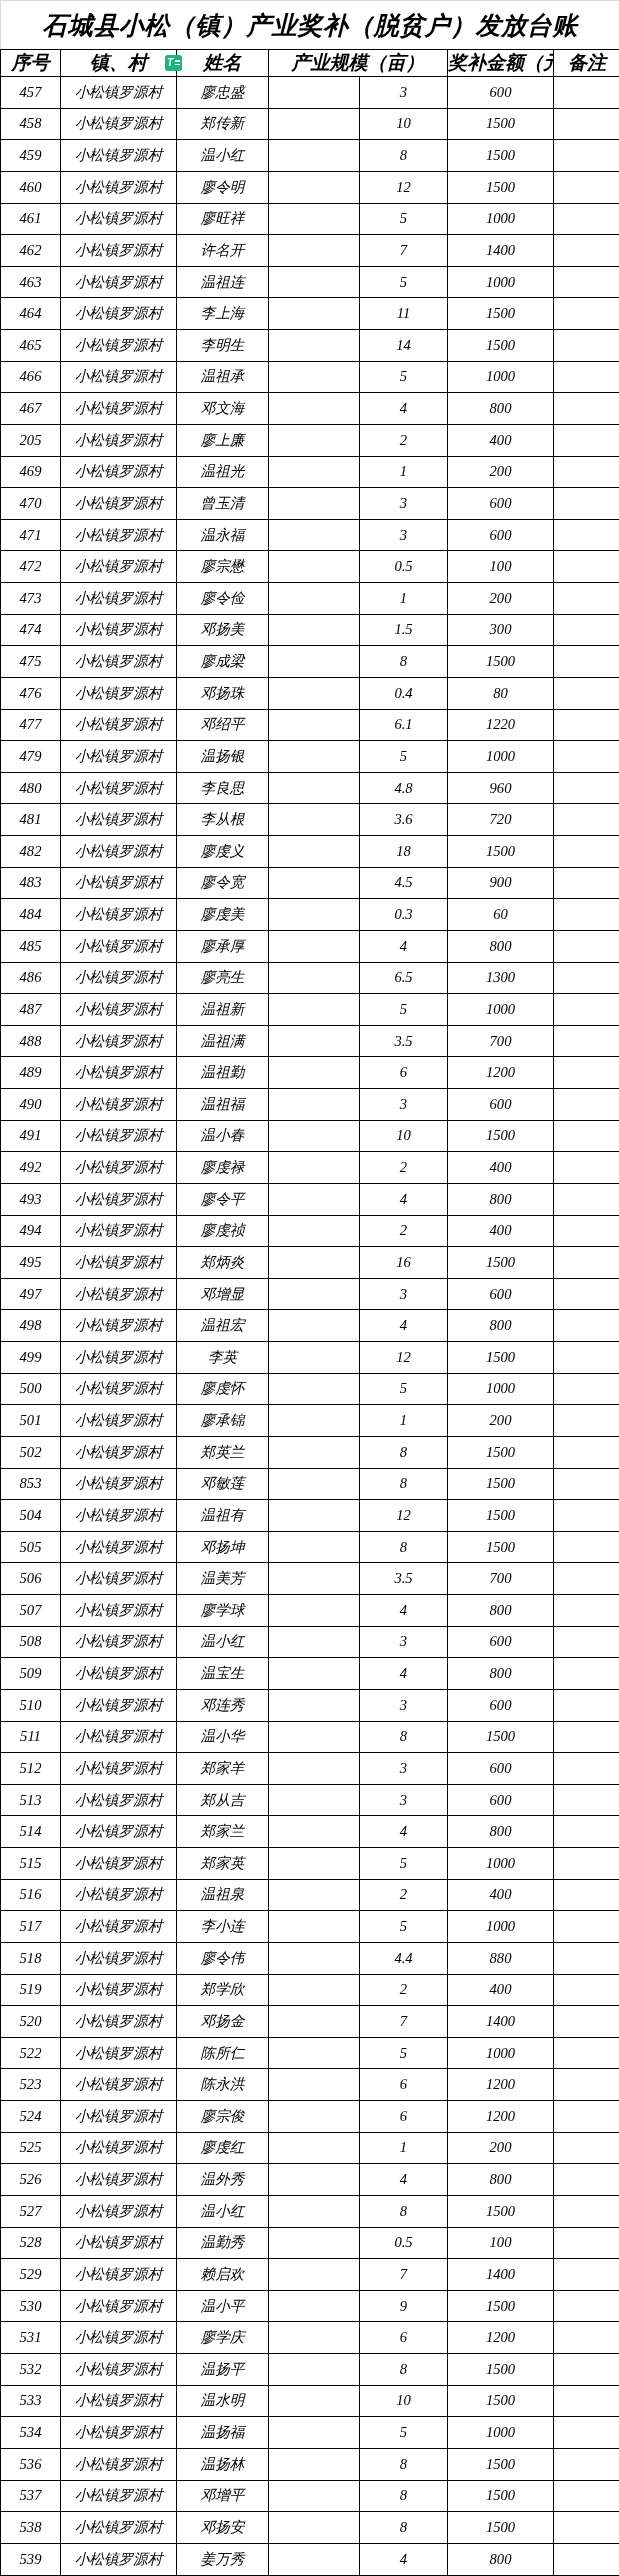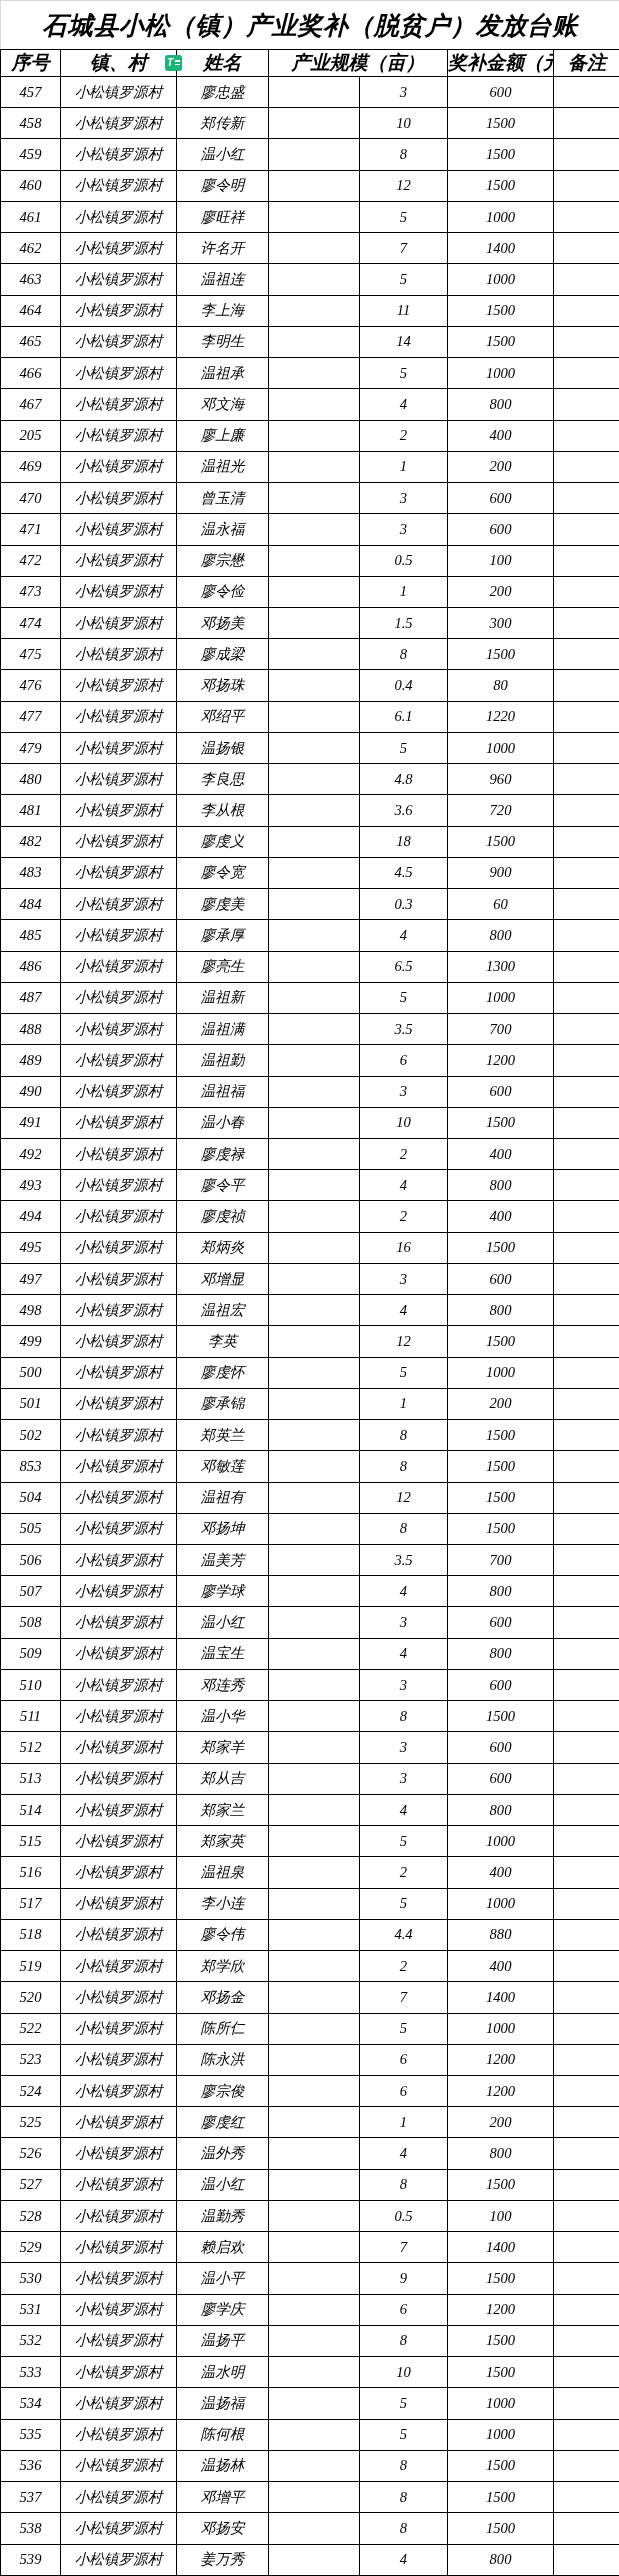--- a/index.html
+++ b/index.html
@@ -758,29 +758,20 @@
         <tr>
     <td>534</td>
     <td>小松镇罗源村</td>
     <td>温扬福</td>
     <td></td>
     <td>5</td>
     <td>1000</td>
     <td></td>
   </tr>
         <tr>
-    <td>535</td>
-    <td>小松镇罗源村</td>
-    <td>陈何根</td>
-    <td></td>
-    <td>5</td>
-    <td>1000</td>
-    <td></td>
-  </tr>
-        <tr>
     <td>536</td>
     <td>小松镇罗源村</td>
     <td>温扬林</td>
     <td></td>
     <td>8</td>
     <td>1500</td>
     <td></td>
   </tr>
         <tr>
     <td>537</td>

